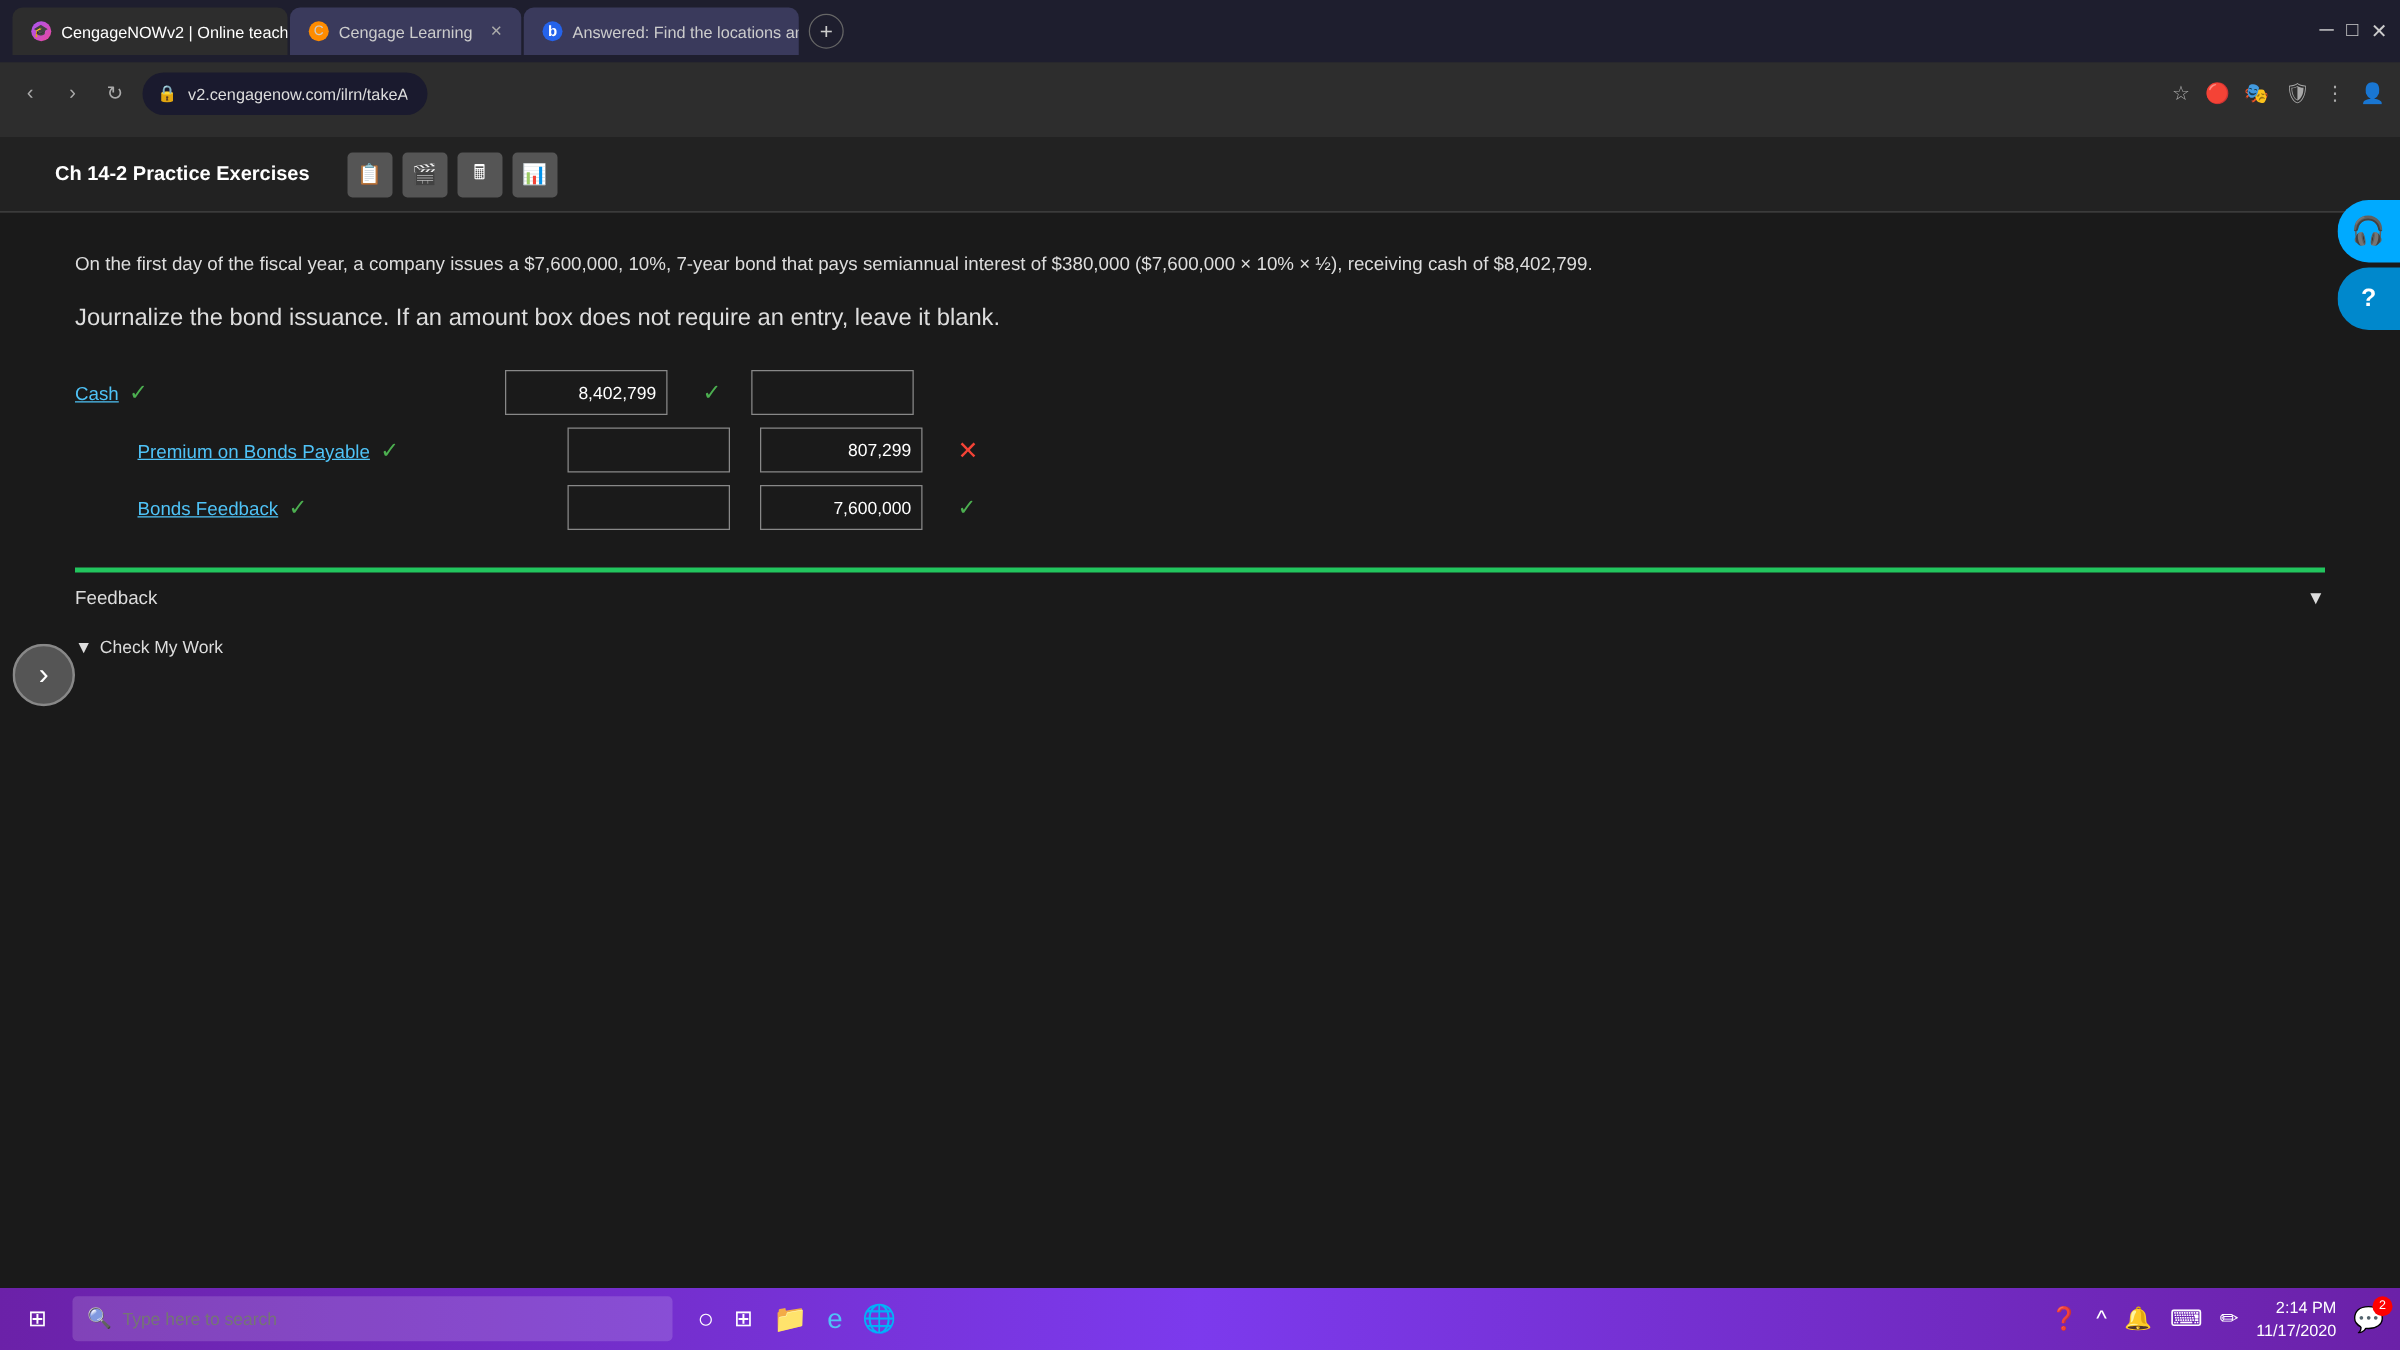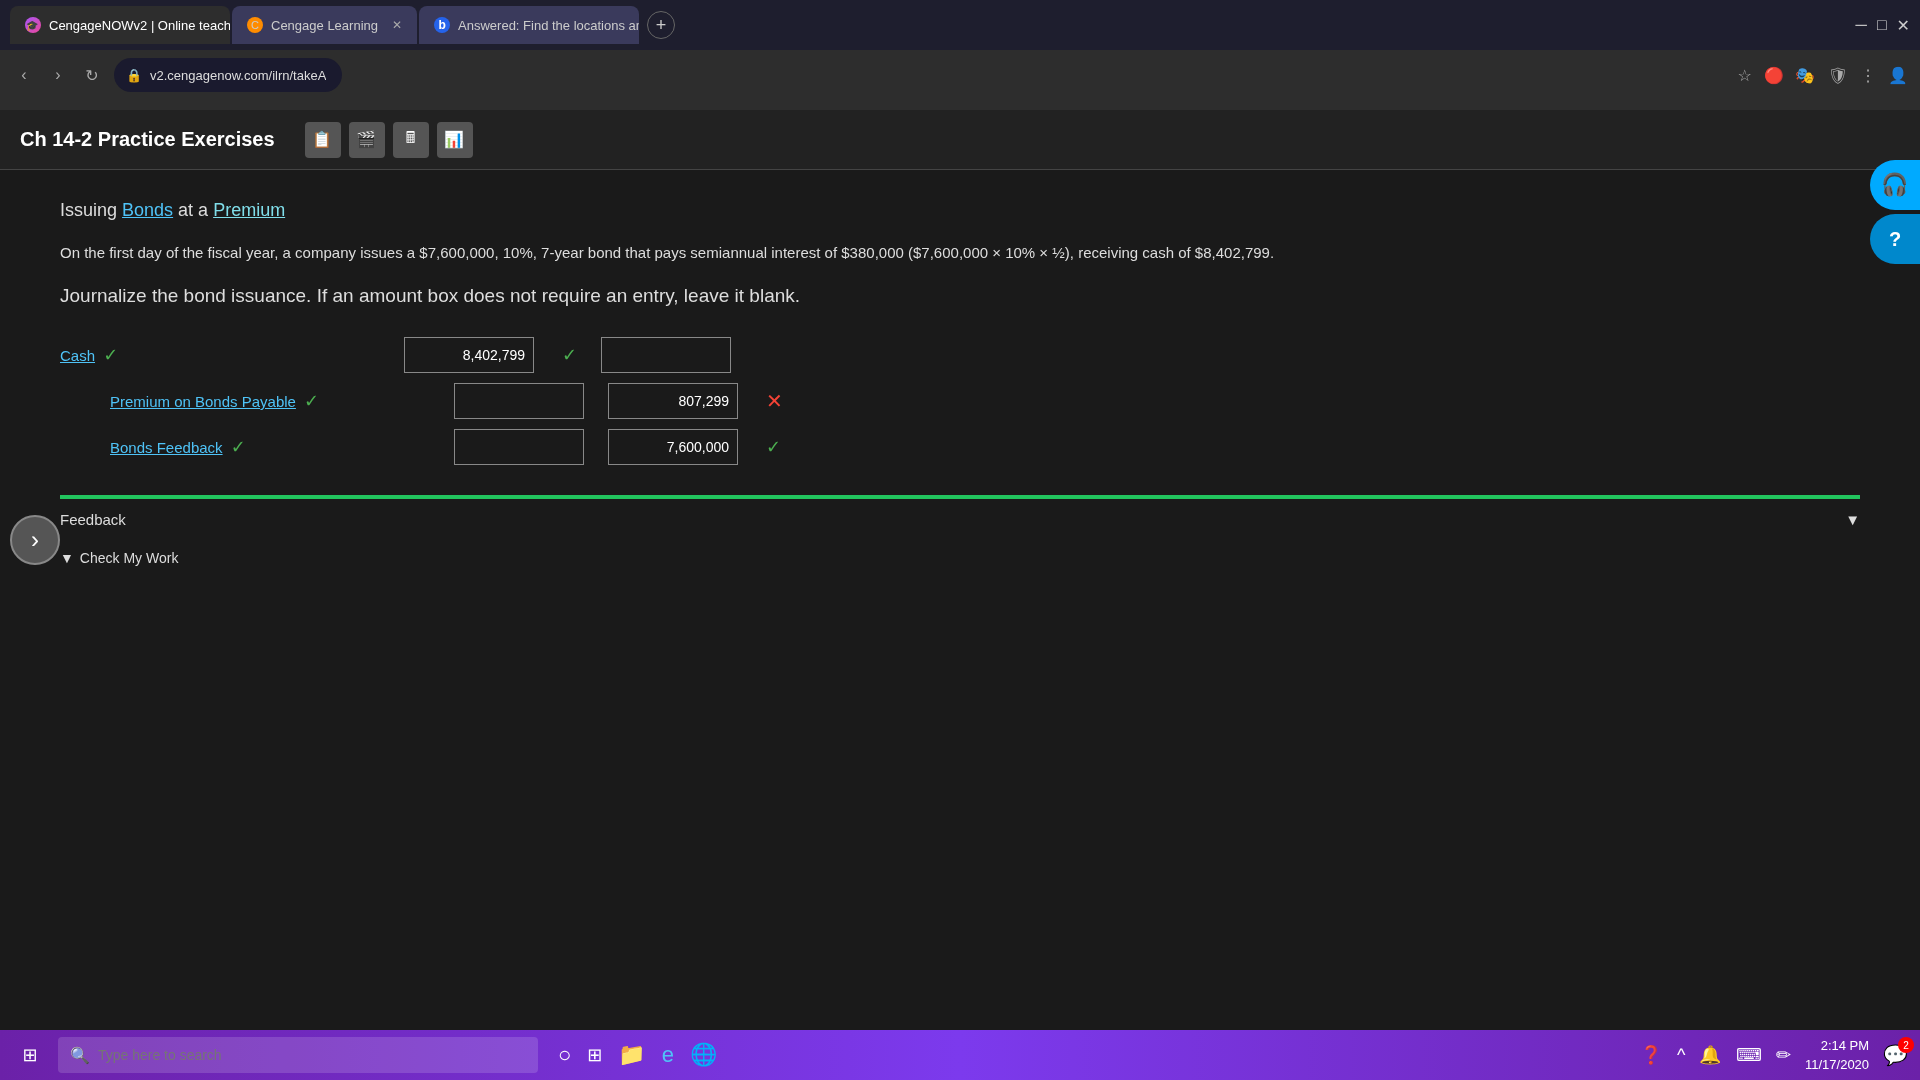--- a/index.html
+++ b/index.html
@@ -143,22 +143,23 @@
       padding: 10px 20px;
       display: flex;
       align-items: center;
       gap: 20px;
       border-bottom: 1px solid #444;
       height: 60px;
     }
 
     .app-title {
       color: #fff;
-      font-size: 20px;
+      font-size: 16px;
       font-weight: bold;
+      margin-left: 24px;
     }
 
     .header-tools {
       display: flex;
       gap: 8px;
       margin-left: 10px;
     }
 
     .tool-btn {
       width: 36px; height: 36px;
@@ -476,23 +477,20 @@
 </div>
 
 <div class="right-panel-btns">
   <div class="side-btn" style="background:#00aaff;">🎧</div>
   <div class="side-btn" style="background:#0088cc; font-weight:bold; font-size:20px;">?</div>
 </div>
 
 <div class="next-btn">›</div>
 
 <div class="main-content">
-  <p class="section-title">
-    <span>Issuing </span><a class="bonds-link">Bonds</a><span> at a </span><a class="premium-link">Premium</a>
-  </p>
 
   <p class="description">On the first day of the fiscal year, a company issues a $7,600,000, 10%, 7-year bond that pays semiannual interest of $380,000 ($7,600,000 × 10% × ½), receiving cash of $8,402,799.</p>
 
   <p class="instruction">Journalize the bond issuance. If an amount box does not require an entry, leave it blank.</p>
 
   <div class="journal-table">
 
     <div class="journal-row">
       <div class="account-label">
         <a>Cash</a>

